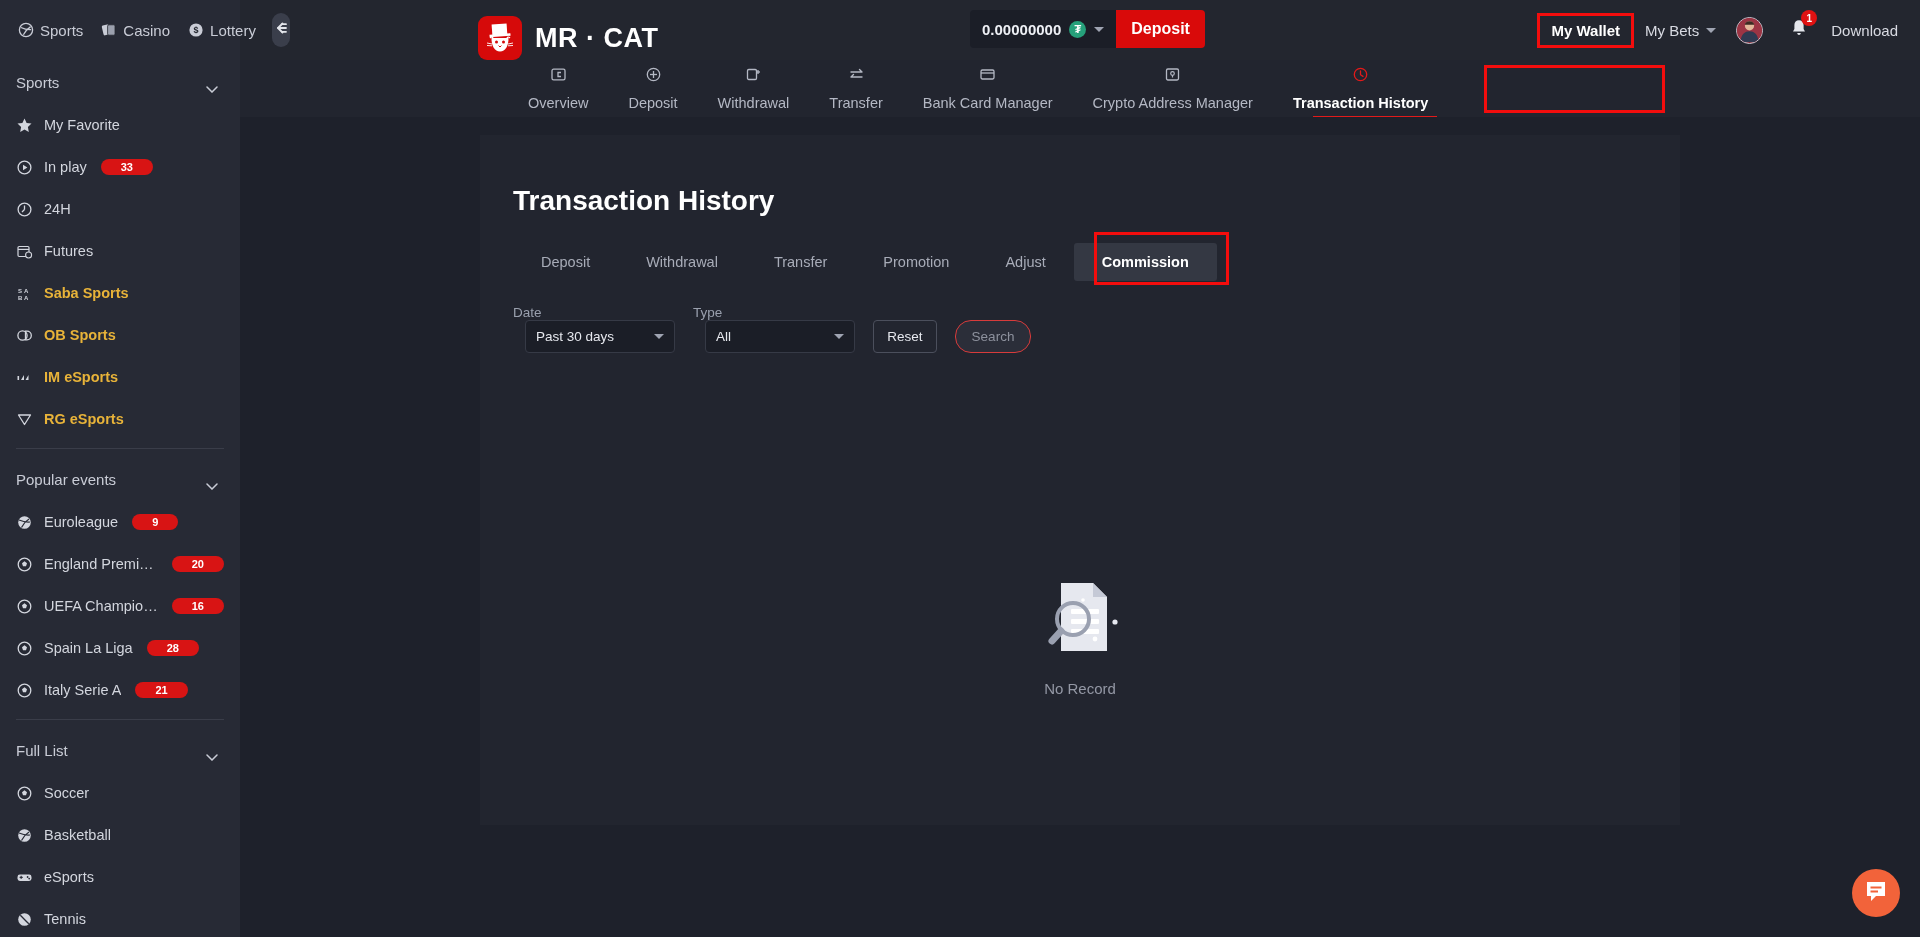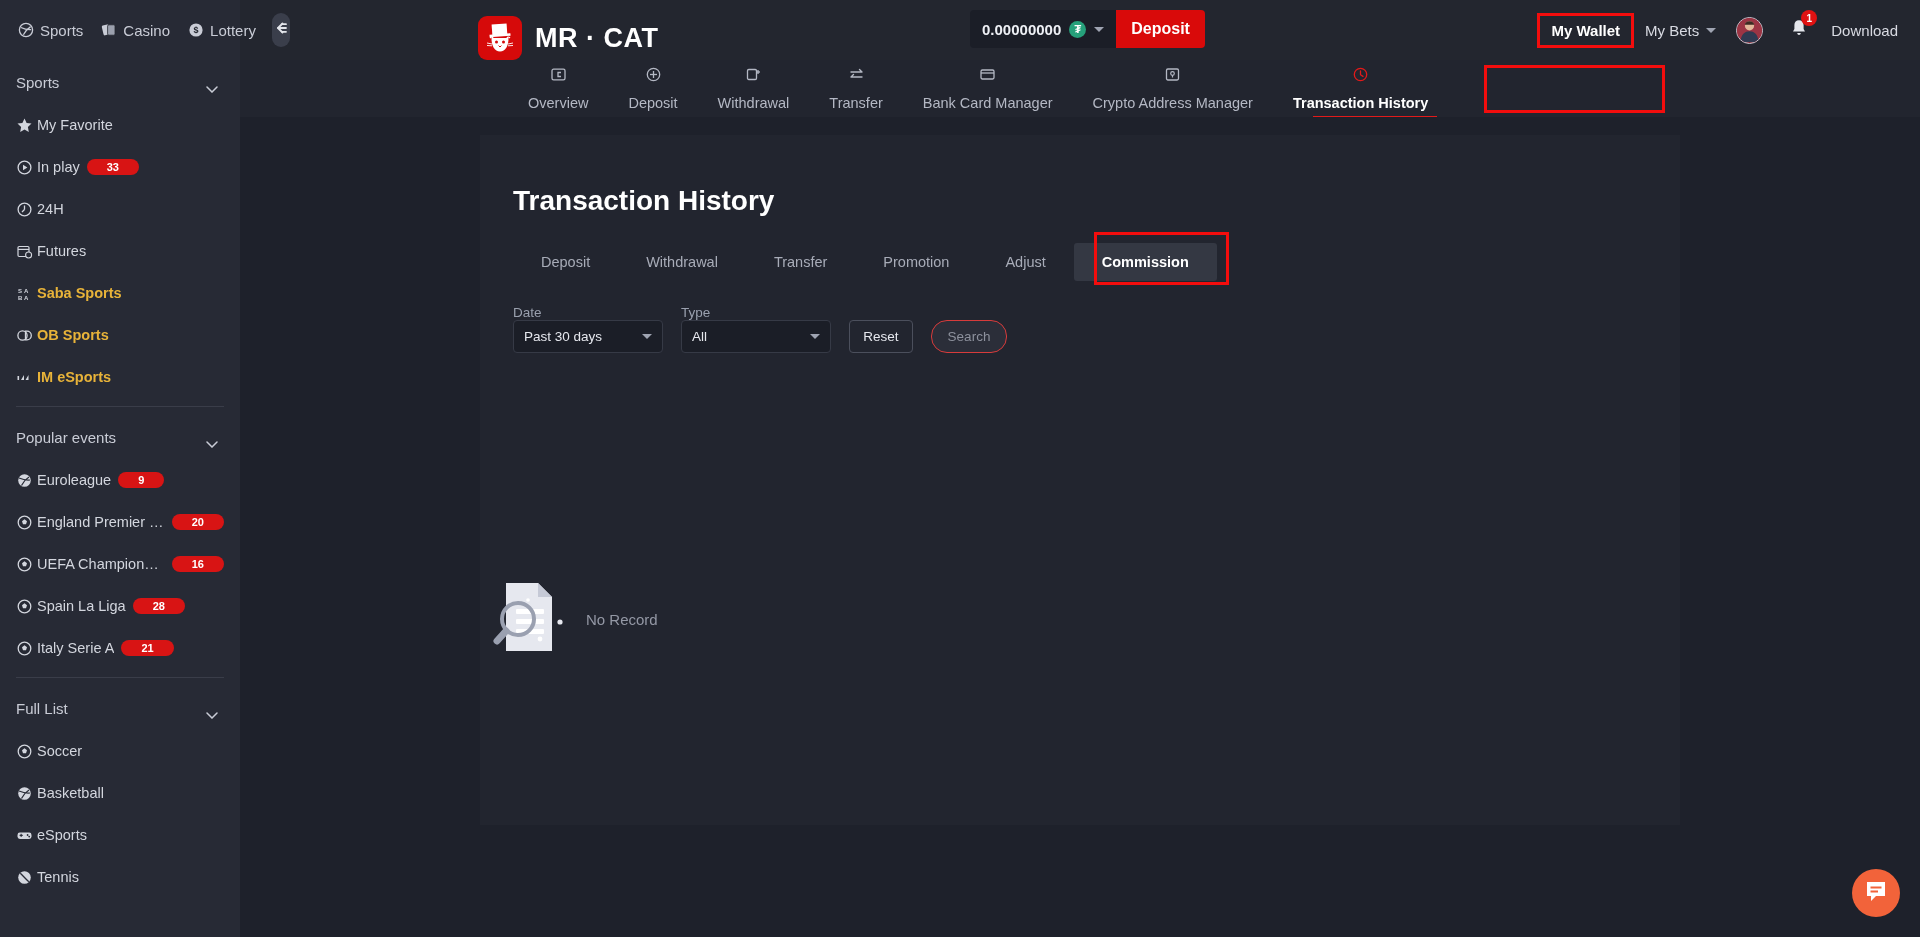--- a/index.html
+++ b/index.html
@@ -109,21 +109,21 @@
   .sidebar {
     position: absolute; top: 60px; left: 0; width: 240px; height: 877px;
     background: #272a35; overflow: hidden;
   }
   .sb-head {
     display: flex; align-items: center; justify-content: space-between;
     padding: 0 22px 0 16px; height: 44px; color: #c9ccd6; font-size: 15px; cursor: pointer;
   }
   .chev { width: 12px; height: 7px; }
   .sb-item {
-    display: flex; align-items: center; gap: 4px;
+    display: flex; align-items: center; gap: 11px;
     height: 42px; padding: 0 16px; color: #d3d6de; font-size: 14.5px; cursor: pointer; text-align: right;
   }
   .sb-item.gold { color: #e8b339; font-weight: bold; }
   .sb-item .ico { width: 17px; height: 17px; flex: 0 0 17px; }
   .sb-badge {
     background: #d81414; color: #fff; font-size: 11px; font-weight: bold;
     border-radius: 9px; padding: 2px 20px; line-height: 1.1; margin-left: 3px;
   }
   .sb-sep { height: 1px; background: #3a3d49; margin: 8px 16px; }
   .sb-label { white-space: nowrap; overflow: hidden; text-overflow: ellipsis; }
@@ -154,37 +154,37 @@
   }
 
   .filters {
     position: absolute; top: 170px; left: 33px; display: flex; align-items: flex-end; gap: 18px;
   }
   .field { display: flex; flex-direction: column; gap: 0; }
   .field-label { color: #9aa0ae; font-size: 13.5px; }
   .select {
     width: 150px; height: 33px; background: #1b1e27; border: 1px solid #363a46;
     border-radius: 4px; display: flex; align-items: center; justify-content: space-between;
-    padding: 0 10px; color: #e6e8ee; font-size: 13.5px; cursor: pointer;
+    padding: 0 10px; color: #e6e8ee; font-size: 13.5px; cursor: pointer; margin-left: 12px;
   }
   .select.wide { width: 150px; }
   .btn-reset {
     width: 64px; height: 33px; background: transparent; border: 1px solid #4b4f5c;
     border-radius: 4px; color: #e6e8ee; font-size: 13.5px; cursor: pointer;
     display: flex; align-items: center; justify-content: center;
   }
   .btn-search {
     width: 76px; height: 33px; background: #2b2e39; border: 1px solid #d83b3b;
     border-radius: 16px; color: #8d919d; font-size: 13.5px; cursor: pointer;
     display: flex; align-items: center; justify-content: center;
   }
 
   .empty {
     position: absolute; top: 440px; left: 0; width: 1200px;
-    display: flex; align-items: center; gap: 16px;
+    display: flex; flex-direction: column; align-items: center; gap: 16px;
   }
   .empty-text { color: #9498a5; font-size: 15px; }
 
   .chat-btn {
     position: absolute; right: 20px; bottom: 20px; width: 48px; height: 48px;
     border-radius: 50%; background: #f2633a;
     display: flex; align-items: center; justify-content: center; cursor: pointer;
   }
 </style>
 </head>
@@ -411,20 +411,26 @@
           <path d="M9.5 4.2 H11 A4.3 4.3 0 0 1 11 12.8 H9.5 Z" fill="none" stroke="#d3d6de" stroke-width="1.3"></path>
         </svg></span>
     <span class="sb-label">OB Sports</span>
   </div>
   <div class="sb-item gold">
     <span class="ico"><svg viewBox="0 0 17 17" width="17" height="17">
           <rect x="1.5" y="7" width="1.6" height="4" fill="#d3d6de"></rect>
           <path d="M5 11 L8 6 L8 11 Z M9.5 11 L12.5 6 L12.5 11 Z" fill="#d3d6de"></path>
         </svg></span>
     <span class="sb-label">IM eSports</span>
+  </div>
+  <div class="sb-item gold">
+    <span class="ico"><svg viewBox="0 0 17 17" width="17" height="17">
+          <path d="M2.5 4 H14.5 L8.5 13.5 Z" fill="none" stroke="#d3d6de" stroke-width="1.3" stroke-linejoin="round"></path>
+        </svg></span>
+    <span class="sb-label">RG eSports</span>
   </div>
 
   <div class="sb-sep"></div>
 
   <div class="sb-head">
     <span>Popular events</span>
     <span class="chev">
       <svg viewBox="0 0 12 7" width="12" height="7">
           <path d="M1 1 L6 6 L11 1" fill="none" stroke="#c9ccd6" stroke-width="1.5" stroke-linecap="round"></path>
         </svg>

